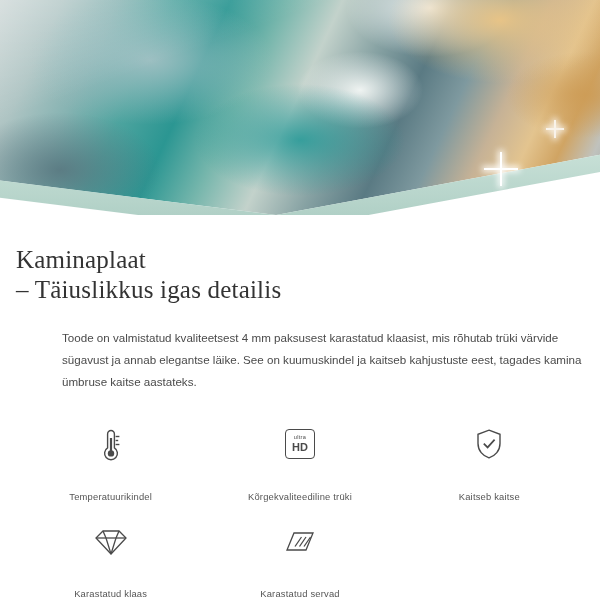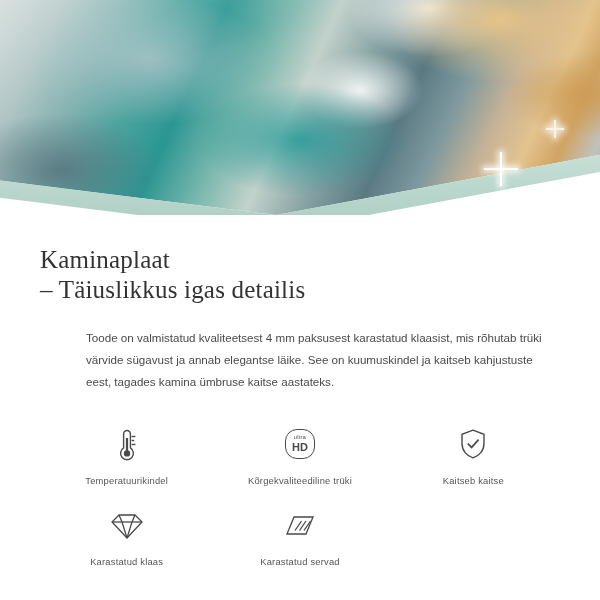--- a/index.html
+++ b/index.html
@@ -93,21 +93,21 @@
   .sparkle::after {
     width: 100%; height: 2px;
     transform: translate(-50%,-50%);
     box-shadow: 0 0 6px 2px rgba(255,255,255,0.9);
   }
   .sparkle-1 { left: 484px; top: 152px; width: 34px; height: 34px; }
   .sparkle-2 { left: 546px; top: 120px; width: 18px; height: 18px; opacity: 0.85; }
 
   
   .content {
-    padding: 0 40px;
+    padding: 0 16px;
     box-sizing: border-box;
   }
   .title {
     font-family: "Liberation Serif", serif;
     font-size: 25px;
     line-height: 30px;
     color: #333333;
     font-weight: 400;
     margin-top: 30px;
     letter-spacing: 0.2px;
@@ -135,31 +135,31 @@
     align-items: center;
     justify-content: flex-start;
   }
   .feature-icon {
     height: 42px;
     display: flex;
     align-items: center;
     justify-content: center;
   }
   .feature-label {
-    margin-top: 10px;
+    margin-top: 26px;
     font-size: 9.4px;
     color: #555555;
     text-align: center;
     letter-spacing: 0.2px;
   }
   .ultrahd-box {
     width: 28px;
     height: 28px;
     border: 1.4px solid #4a4a4a;
-    border-radius: 12px;
+    border-radius: 4px;
     display: flex;
     flex-direction: column;
     align-items: center;
     justify-content: center;
     line-height: 1;
   }
   .ultrahd-box .u-small {
     font-size: 5.6px;
     letter-spacing: 0.3px;
     color: #4a4a4a;

